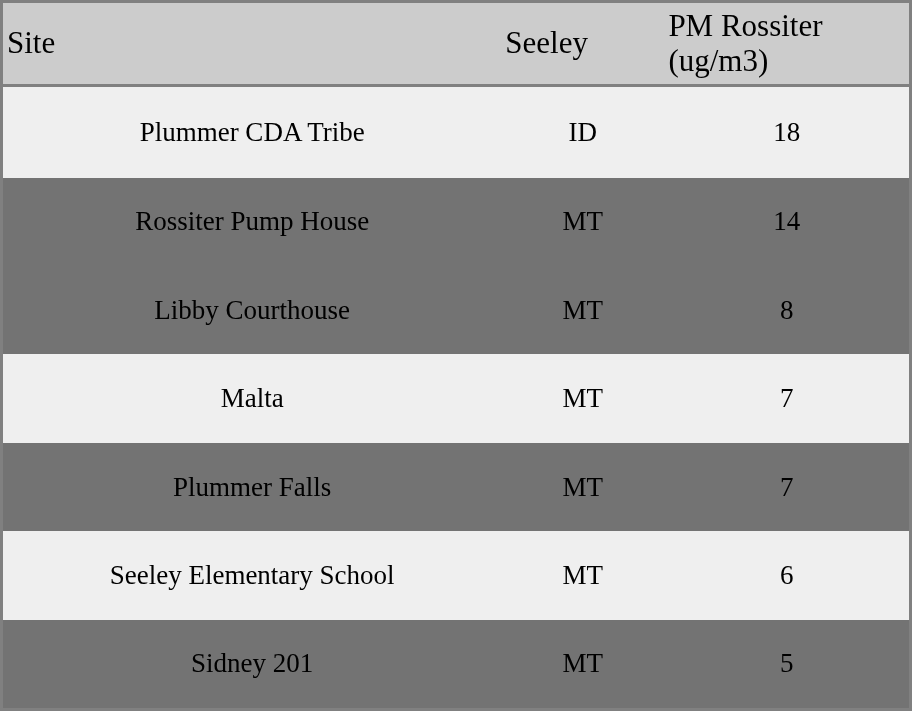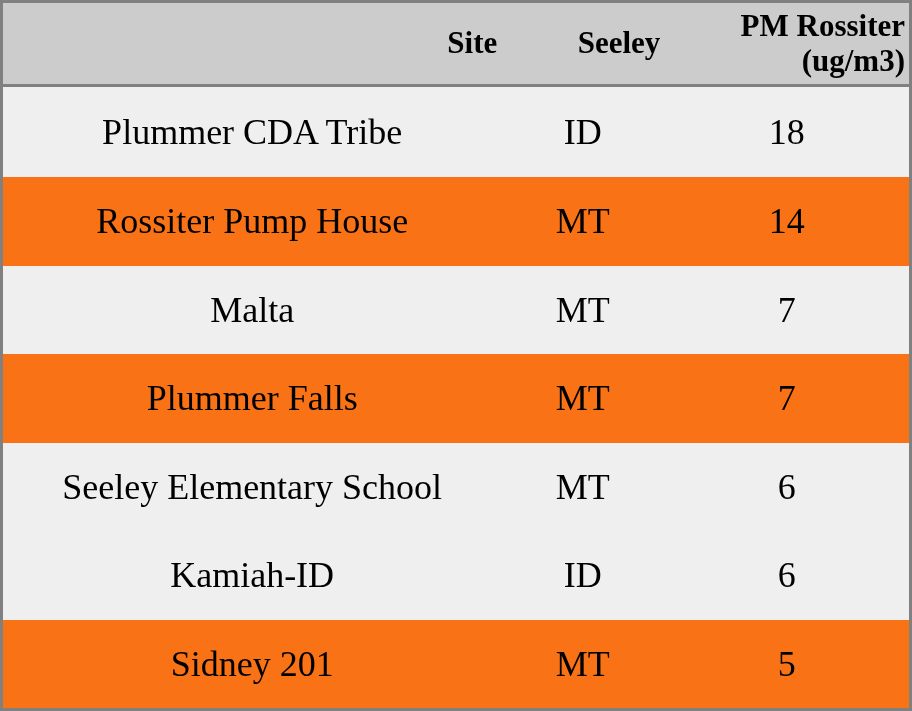--- a/index.html
+++ b/index.html
@@ -22,41 +22,41 @@
   }
   table.data-table {
     width: 100%;
     height: 100%;
     border-collapse: collapse;
     table-layout: fixed;
   }
   thead th {
     background: #cccccc;
     color: #000000;
-    font-weight: bold;
+    font-weight: normal;
     font-size: 31px;
     line-height: 1.12;
-    text-align: right;
+    text-align: left;
     vertical-align: middle;
     padding: 6px 4px;
     border-bottom: 3px solid #808080;
   }
   tbody td {
-    font-size: 36px;
+    font-size: 27px;
     color: #000000;
     text-align: center;
     vertical-align: middle;
     padding: 4px 4px;
     border: none;
   }
   tbody tr.odd td {
     background: #efefef;
   }
   tbody tr.even td {
-    background: #f97316;
+    background: #737373;
   }
   col.col-site { width: 55%; }
   col.col-state { width: 18%; }
   col.col-value { width: 27%; }
 </style>
 </head>
 <body>
 
 <div class="table-wrap">
   <table class="data-table">
@@ -76,40 +76,40 @@
       <tr class="odd">
         <td>Plummer CDA Tribe</td>
         <td>ID</td>
         <td>18</td>
       </tr>
       <tr class="even">
         <td>Rossiter Pump House</td>
         <td>MT</td>
         <td>14</td>
       </tr>
+      <tr class="even">
+        <td>Libby Courthouse</td>
+        <td>MT</td>
+        <td>8</td>
+      </tr>
       <tr class="odd">
         <td>Malta</td>
         <td>MT</td>
         <td>7</td>
       </tr>
       <tr class="even">
         <td>Plummer Falls</td>
         <td>MT</td>
         <td>7</td>
       </tr>
       <tr class="odd">
         <td>Seeley Elementary School</td>
         <td>MT</td>
         <td>6</td>
       </tr>
-      <tr class="odd">
-        <td>Kamiah-ID</td>
-        <td>ID</td>
-        <td>6</td>
-      </tr>
       <tr class="even">
         <td>Sidney 201</td>
         <td>MT</td>
         <td>5</td>
       </tr>
     </tbody>
   </table>
 </div>
 
 </body></html>

